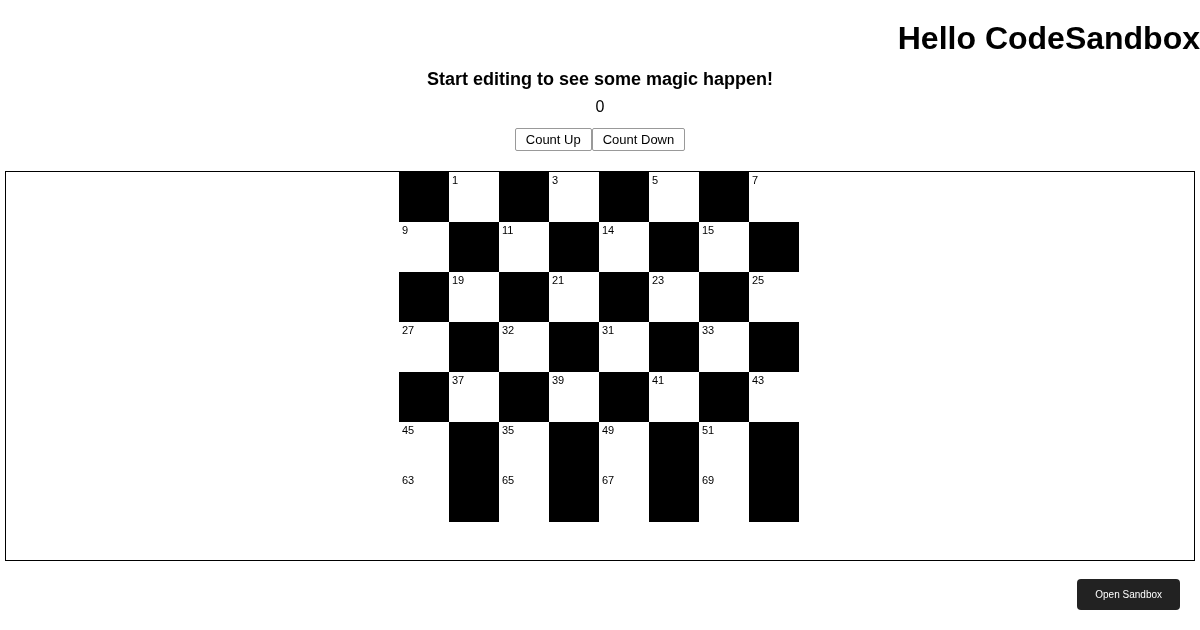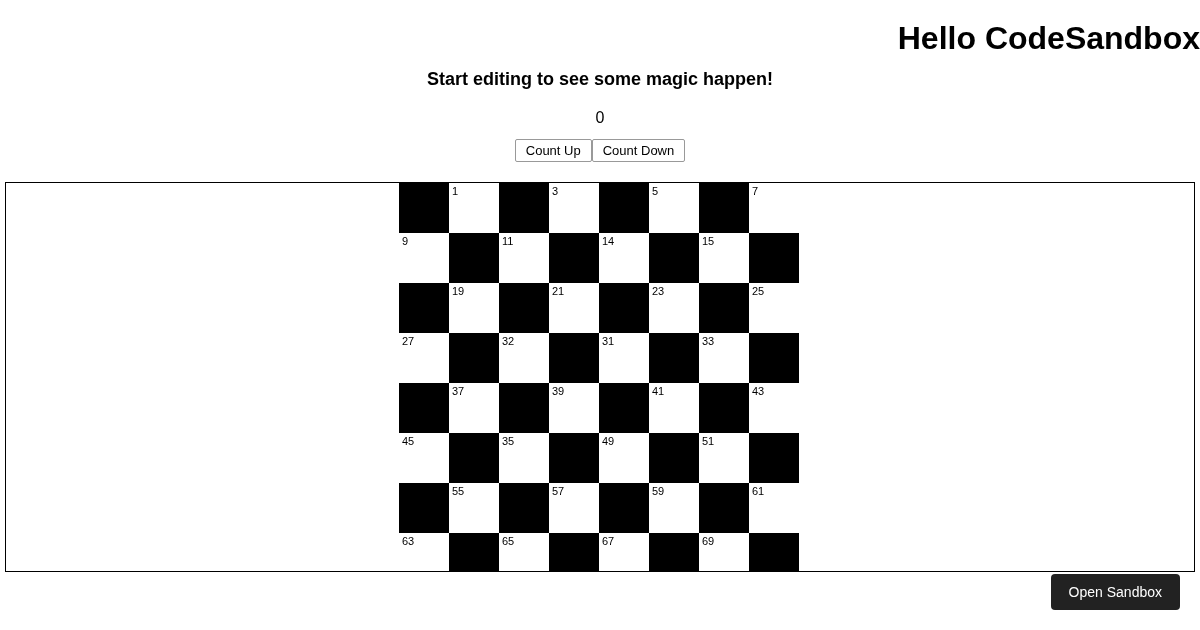--- a/index.html
+++ b/index.html
@@ -25,21 +25,21 @@
     .main-title {
       font-size: 32px;
       font-weight: bold;
       margin-bottom: 12px;
       text-align: right;
     }
 
     .subtitle {
       font-size: 18px;
       font-weight: bold;
-      margin-bottom: 19px;
+      margin-bottom: 8px;
     }
 
     .counter-display {
       font-size: 16px;
       margin-bottom: 12px;
     }
 
     .button-row {
       display: flex;
       justify-content: center;
@@ -97,21 +97,21 @@
     }
 
     .open-sandbox-btn {
       position: fixed;
       bottom: 20px;
       right: 20px;
       background: #222;
       color: #fff;
       border: none;
       padding: 10px 18px;
-      font-size: 14px;
+      font-size: 10px;
       cursor: pointer;
       border-radius: 4px;
     }
   </style>
 </head>
 <body>
 
 <div class="header-section">
   <h1 class="main-title">Hello CodeSandbox</h1>
   <p class="subtitle">Start editing to see some magic happen!</p>
@@ -178,30 +178,20 @@
         <div class="cell white">45</div>
         <div class="cell black"></div>
         <div class="cell white">35</div>
         <div class="cell black"></div>
         <div class="cell white">49</div>
         <div class="cell black"></div>
         <div class="cell white">51</div>
         <div class="cell black"></div>
       </div>
       <div class="board-row">
-        <div class="cell black"></div>
-        <div class="cell white">55</div>
-        <div class="cell black"></div>
-        <div class="cell white">57</div>
-        <div class="cell black"></div>
-        <div class="cell white">59</div>
-        <div class="cell black"></div>
-        <div class="cell white">61</div>
-      </div>
-      <div class="board-row">
         <div class="cell white">63</div>
         <div class="cell black"></div>
         <div class="cell white">65</div>
         <div class="cell black"></div>
         <div class="cell white">67</div>
         <div class="cell black"></div>
         <div class="cell white">69</div>
         <div class="cell black"></div>
       </div>
     </div>

